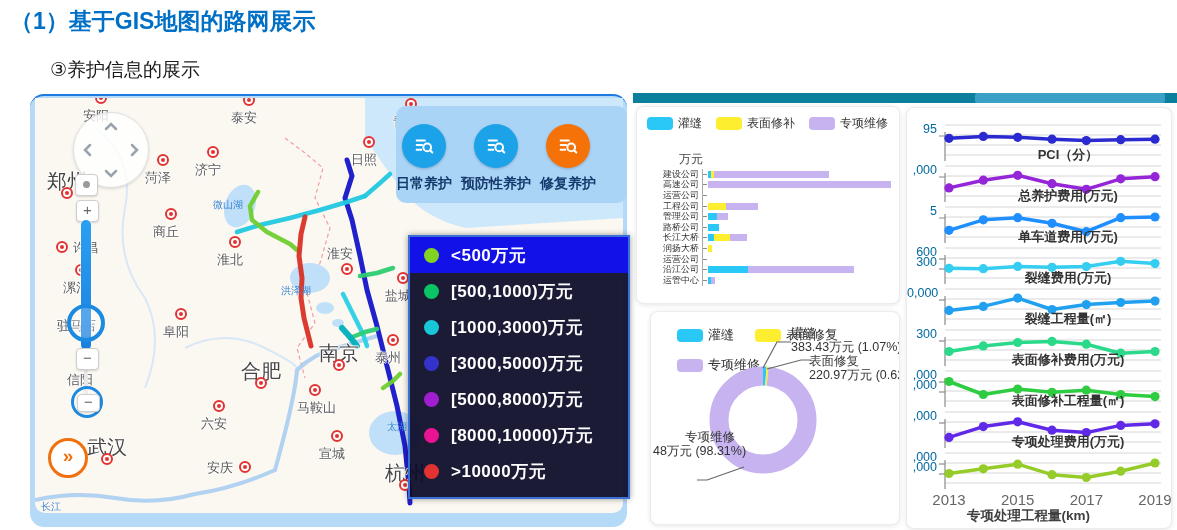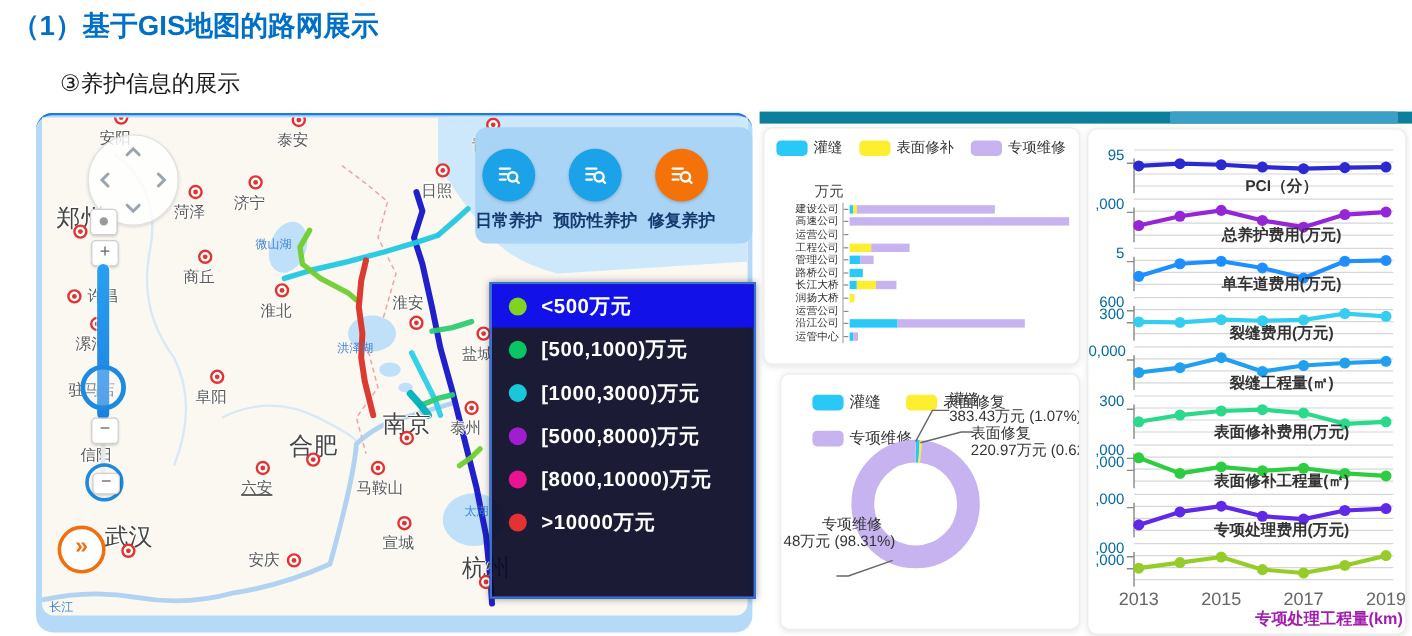--- a/index.html
+++ b/index.html
@@ -79,21 +79,21 @@
   .bar-row .bseg:first-of-type{border-radius:0;}
 
   
   #donut-legend .lg-item{position:absolute;}
   .callout{position:absolute;font-size:12.5px;color:#333;white-space:nowrap;line-height:14px;}
 
   
   .tick-label{position:absolute;left:0;width:30px;text-align:right;font-size:12.5px;color:#0369a1;line-height:10px;white-space:nowrap;}
   .trend-title{position:absolute;left:60px;right:2px;text-align:center;font-size:13px;font-weight:bold;color:#333;white-space:nowrap;}
   .year-label{position:absolute;font-size:15px;color:#666;width:44px;text-align:center;}
-  #trend-xtitle{position:absolute;left:60px;right:2px;text-align:right;font-size:13.5px;font-weight:bold;color:#a21caf;}
+  #trend-xtitle{position:absolute;left:60px;right:2px;text-align:left;font-size:13.5px;font-weight:bold;color:#404040;}
 </style>
 </head>
 <body>
 
 <div id="root">
   <div id="page-title" class="abs">（1）基于GIS地图的路网展示</div>
   <div id="page-subtitle" class="abs">③养护信息的展示</div>
 
   <div id="map-panel" class="abs">
     <div id="map">
@@ -129,21 +129,21 @@
           <div class="city" style="left: 110px; top: 70px;"><span class="lbl">菏泽</span><span class="marker above"></span></div>
           <div class="city" style="left: 118px; top: 124px;"><span class="lbl">商丘</span><span class="marker above"></span></div>
           <div class="city" style="left: 38px; top: 140px;"><span class="lbl">许昌</span><span class="marker left"></span></div>
           <div class="city" style="left: 28px; top: 180px;"><span class="lbl">漯河</span><span class="marker above"></span></div>
           <div class="city" style="left: 22px; top: 218px;"><span class="lbl">驻马店</span></div>
           <div class="city" style="left: 32px; top: 272px;"><span class="lbl">信阳</span></div>
           <div class="city big" style="left: 52px; top: 336px;"><span class="lbl">武汉</span><span class="marker below"></span></div>
           <div class="city" style="left: 128px; top: 224px;"><span class="lbl">阜阳</span><span class="marker above"></span></div>
           <div class="city" style="left: 182px; top: 152px;"><span class="lbl">淮北</span><span class="marker above"></span></div>
           <div class="city big" style="left: 206px; top: 260px;"><span class="lbl">合肥</span><span class="marker below"></span></div>
-          <div class="city" style="left: 166px; top: 300px; text-decoration: underline;"><span class="lbl">六安</span><span class="marker above"></span></div>
+          <div class="city" style="left: 166px; top: 316px;"><span class="lbl">六安</span><span class="marker above"></span></div>
           <div class="city" style="left: 172px; top: 360px;"><span class="lbl">安庆</span><span class="marker right"></span></div>
           <div class="city" style="left: 284px; top: 346px;"><span class="lbl">宣城</span><span class="marker above"></span></div>
           <div class="city" style="left: 262px; top: 300px;"><span class="lbl">马鞍山</span><span class="marker above"></span></div>
           <div class="city big" style="left: 284px; top: 242px;"><span class="lbl">南京</span><span class="marker below"></span></div>
           <div class="city" style="left: 340px; top: 250px;"><span class="lbl">泰州</span><span class="marker above"></span></div>
           <div class="city" style="left: 292px; top: 146px;"><span class="lbl">淮安</span><span class="marker below"></span></div>
           <div class="city" style="left: 350px; top: 188px;"><span class="lbl">盐城</span><span class="marker above"></span></div>
           <div class="city" style="left: 316px; top: 52px;"><span class="lbl">日照</span><span class="marker above"></span></div>
           <div class="city" style="left: 358px; top: 14px;"><span class="lbl">青岛</span><span class="marker above"></span></div>
           <div class="city big" style="left: 350px; top: 362px;"><span class="lbl">杭州</span><span class="marker below"></span></div>
@@ -229,20 +229,24 @@
       </div>
       <div class="ml-row">
         <div class="ml-dot" style="background: rgb(10, 197, 100);"></div>
         <span class="ml-label">[500,1000)万元</span>
       </div>
       <div class="ml-row">
         <div class="ml-dot" style="background: rgb(25, 200, 216);"></div>
         <span class="ml-label">[1000,3000)万元</span>
       </div>
       <div class="ml-row">
+        <div class="ml-dot" style="background: rgb(51, 51, 204);"></div>
+        <span class="ml-label">[3000,5000)万元</span>
+      </div>
+      <div class="ml-row">
         <div class="ml-dot" style="background: rgb(160, 30, 208);"></div>
         <span class="ml-label">[5000,8000)万元</span>
       </div>
       <div class="ml-row">
         <div class="ml-dot" style="background: rgb(234, 19, 145);"></div>
         <span class="ml-label">[8000,10000)万元</span>
       </div>
       <div class="ml-row">
         <div class="ml-dot" style="background: rgb(226, 50, 50);"></div>
         <span class="ml-label">&gt;10000万元</span>

